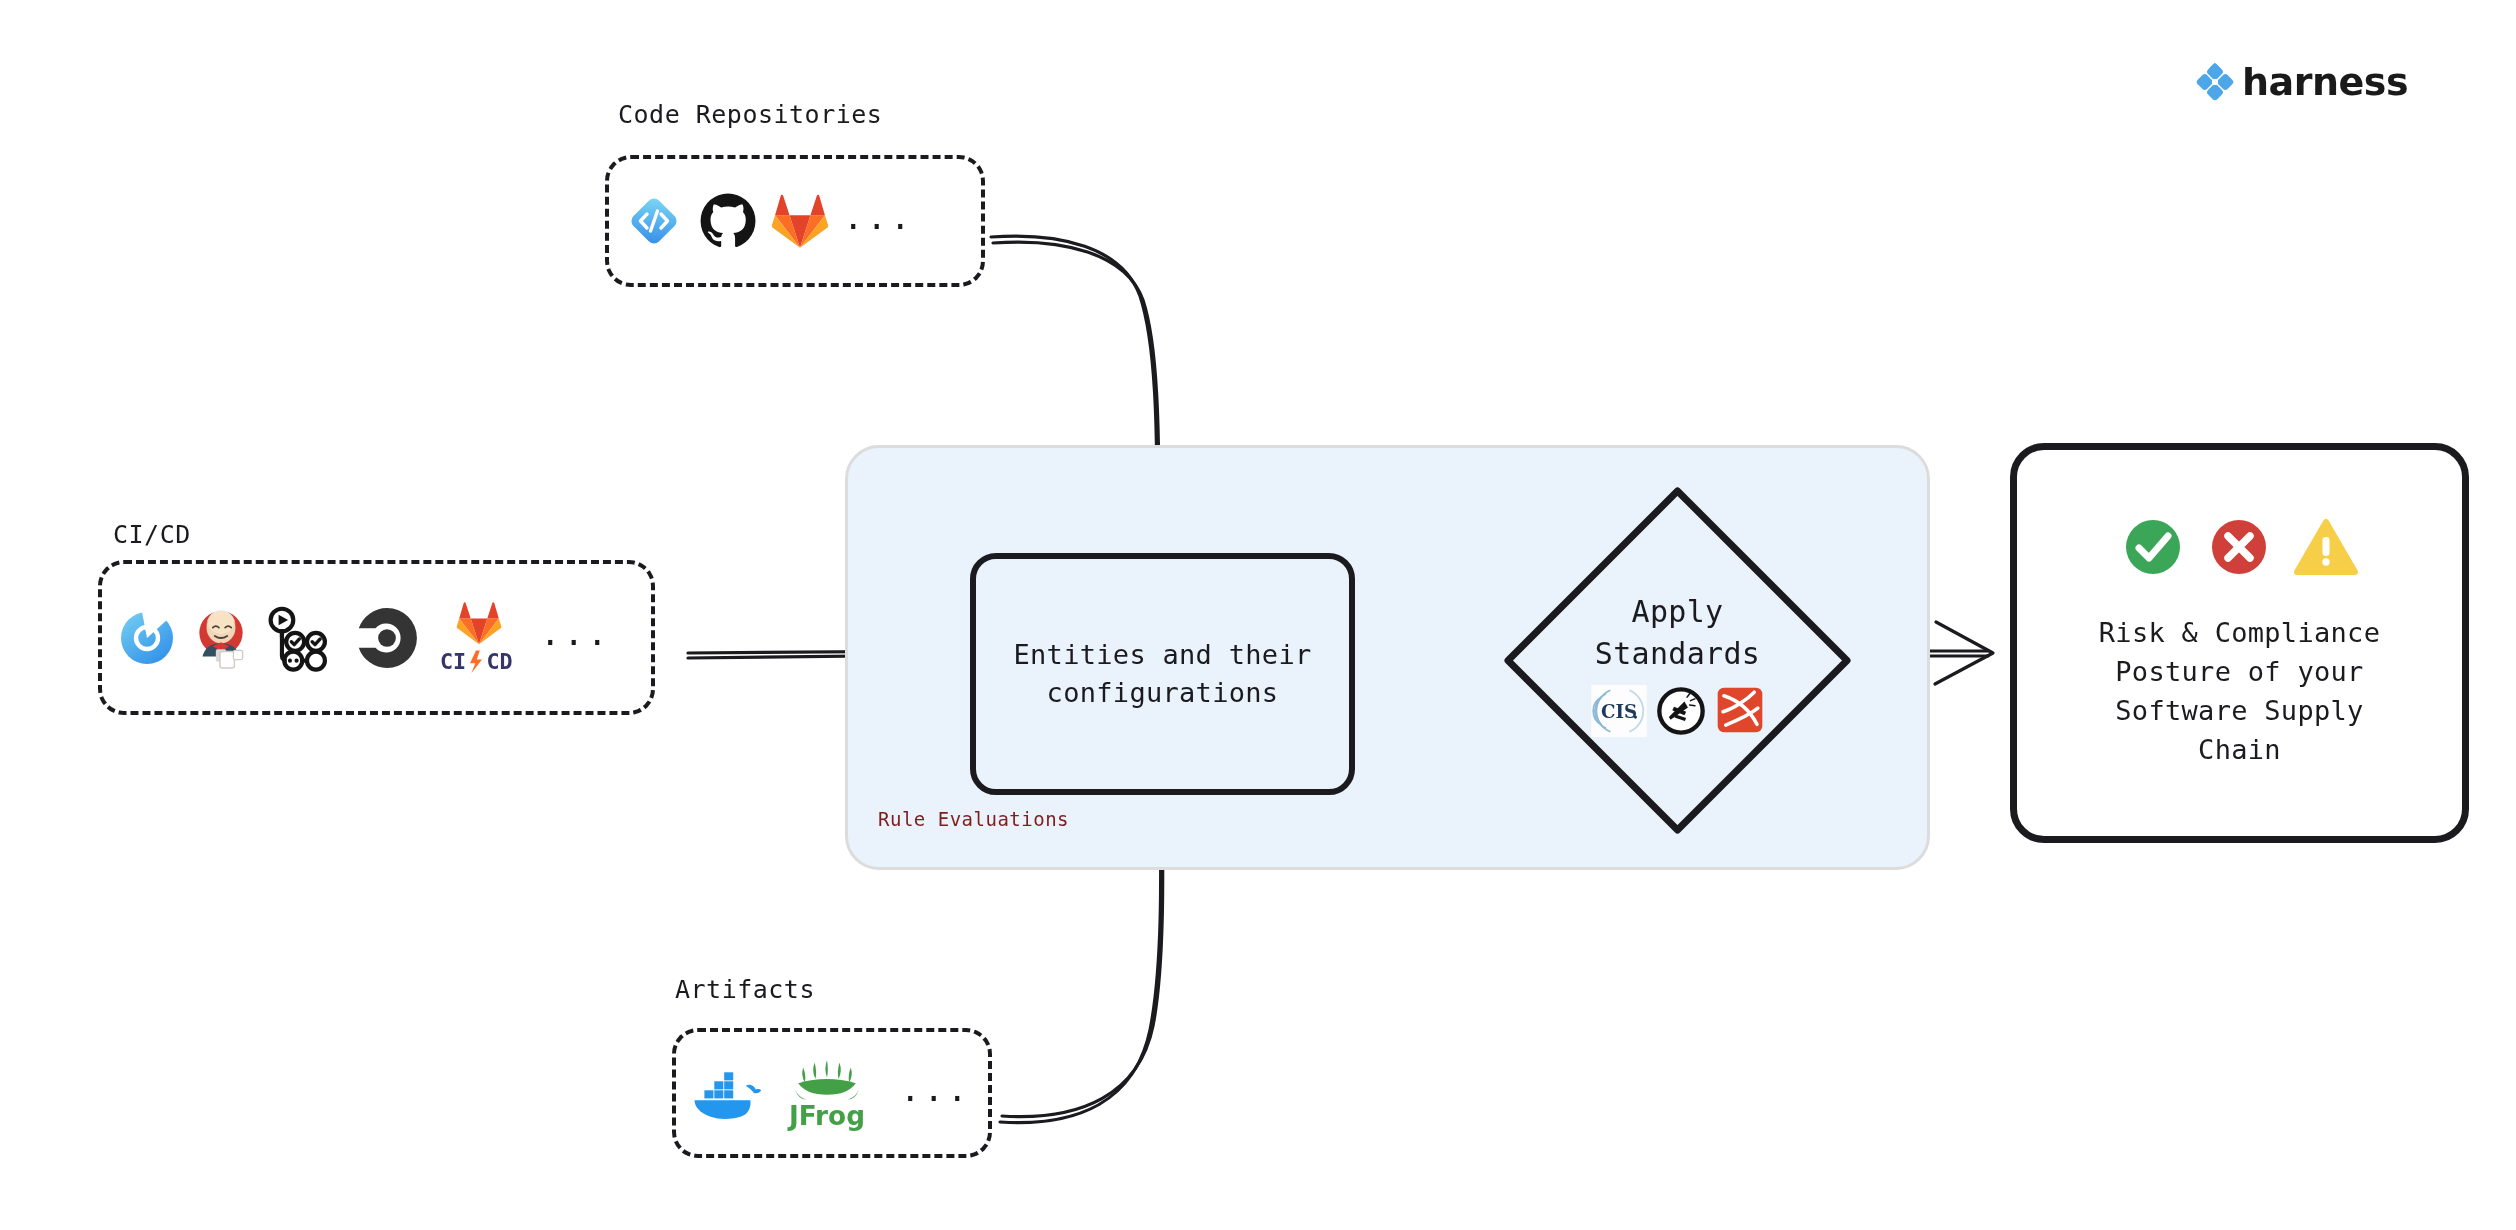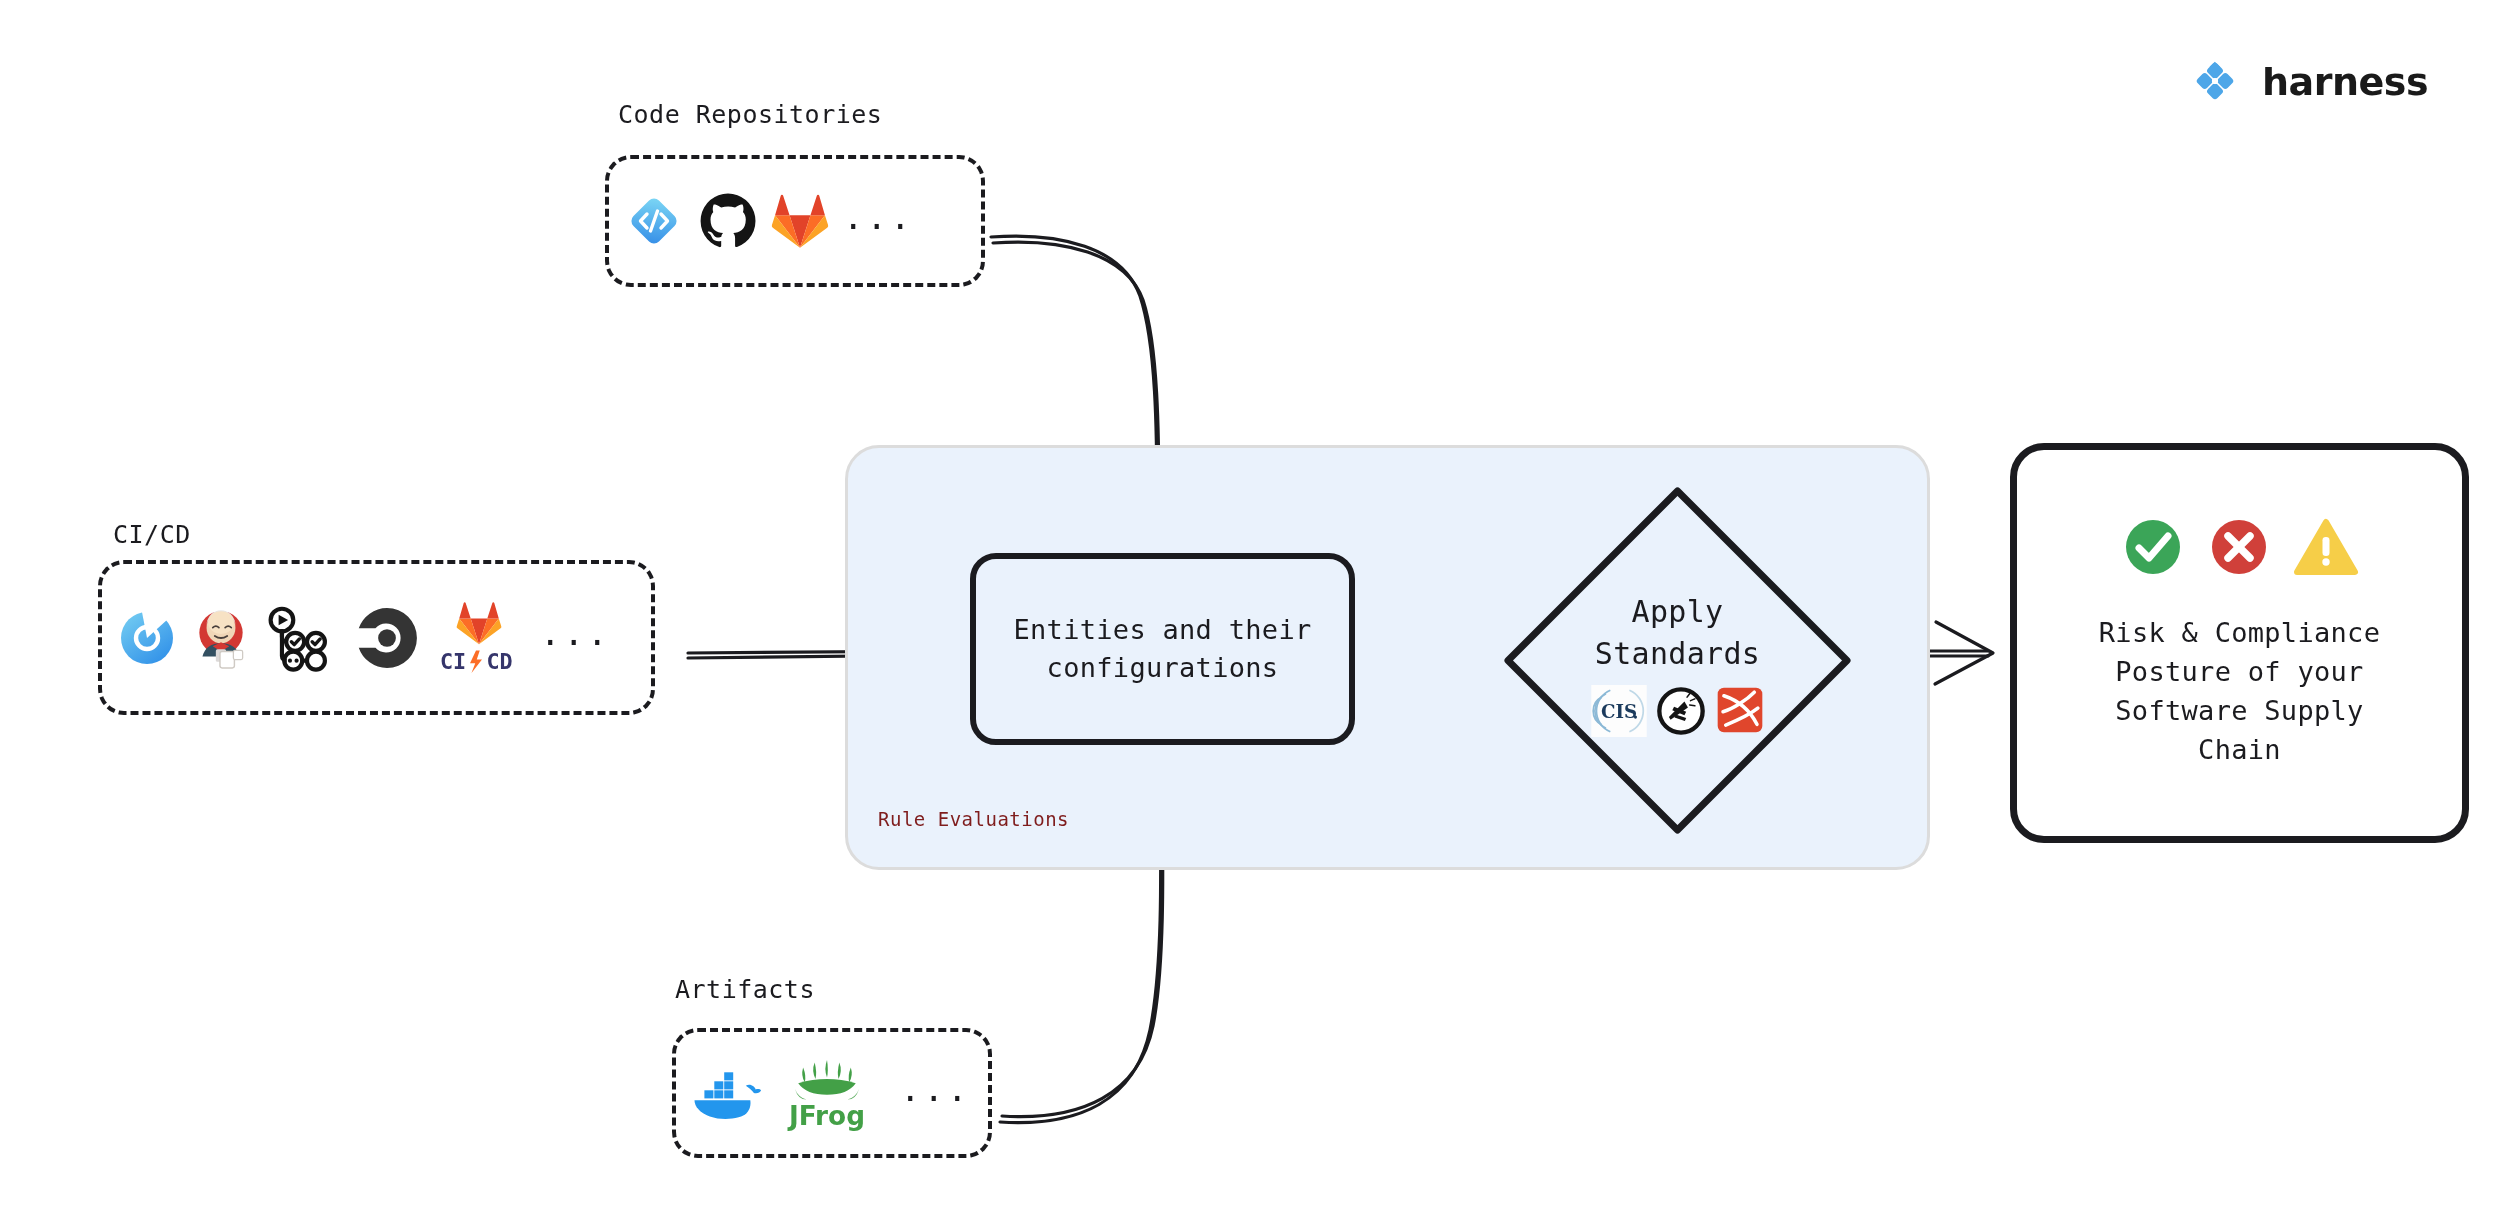--- a/index.html
+++ b/index.html
@@ -2,42 +2,42 @@
 <html><head>
 <meta charset="utf-8">
 <style>
   html,body{margin:0;padding:0;background:#ffffff;}
   body{width:2516px;height:1230px;position:relative;overflow:hidden;
        font-family:"DejaVu Sans Mono","Liberation Mono",monospace;}
   .stage{position:absolute;inset:0;}
   .abs{position:absolute;}
 
   
-  #harness-logo{left:2194px;top:60px;display:flex;align-items:flex-start;gap:26px;}
+  #harness-logo{left:2194px;top:60px;display:flex;align-items:center;gap:6px;}
   #harness-logo .mark{width:42px;height:42px;position:relative;}
   #harness-logo .word{font-family:"DejaVu Sans","Liberation Sans",sans-serif;
         font-size:38px;font-weight:700;color:#1a1a1a;letter-spacing:-0.5px;}
 
   
   .grp-label{font-size:25px;color:#1b1b1f;letter-spacing:0.5px;white-space:nowrap;}
 
   
   .dashbox{border:4px dashed #1b1b1f;border-radius:26px;display:flex;align-items:center;
            box-sizing:border-box;background:transparent;}
   .dashbox .row{display:flex;align-items:center;gap:0px;padding:0 14px;width:100%;}
   .ico{flex:0 0 auto;display:flex;align-items:center;justify-content:center;}
   .dots{font-size:34px;color:#1b1b1f;letter-spacing:3px;line-height:0.6;padding-bottom:8px;}
 
   
   #rule-panel{left:845px;top:445px;width:1085px;height:425px;
       background:#eaf2fc;border:3px solid #dcdcdc;border-radius:34px;box-sizing:border-box;}
   #rule-panel-label{left:878px;top:808px;font-size:19px;color:#7f1d1d;letter-spacing:0.5px;}
 
   
-  #entities-box{left:970px;top:553px;width:385px;height:192px;
+  #entities-box{left:970px;top:553px;width:385px;height:242px;
       border:6px solid #1b1b1f;border-radius:26px;box-sizing:border-box;
       display:flex;align-items:center;justify-content:center;background:#eaf2fc;}
   #entities-box .txt{font-size:27px;line-height:1.42;color:#1b1b1f;text-align:center;
       white-space:pre-line;letter-spacing:0.3px;}
 
   
   #standards-wrap{left:1500px;top:483px;width:355px;height:355px;}
   #standards-inner{position:absolute;inset:0;display:flex;flex-direction:column;
       align-items:center;justify-content:center;padding-top:6px;}
   #standards-label{font-size:30px;line-height:1.4;color:#1b1b1f;text-align:center;

